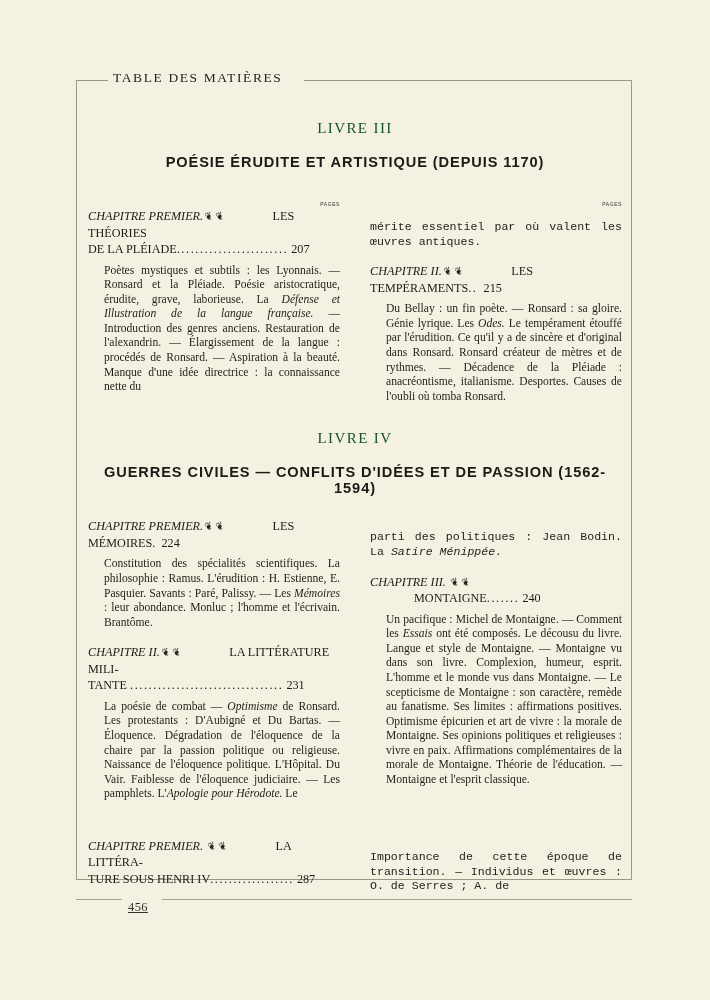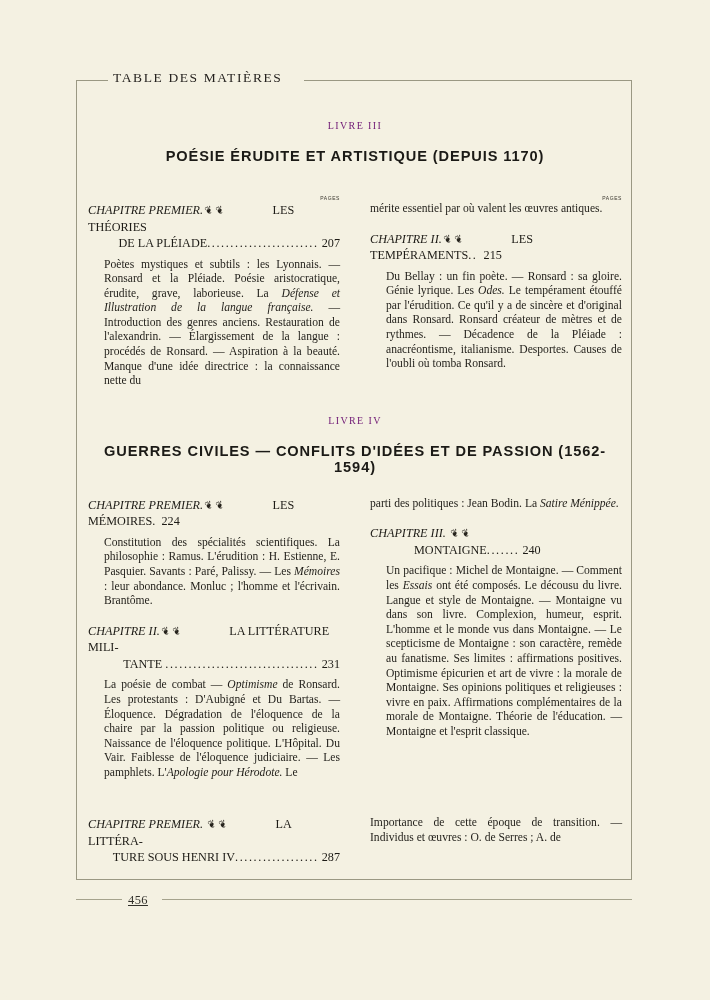--- a/index.html
+++ b/index.html
@@ -58,24 +58,24 @@
     left: 88px;
     top: 120px;
     width: 534px;
   }
 
   
   .livre-block {
     text-align: center;
   }
   .livre-label {
-    font-size: 10px;
+    font-size: 15px;
     letter-spacing: 1.4px;
     margin-bottom: 17px;
-    color: #701a75;
+    color: #14532d;
   }
   .livre-title {
     font-family: "Liberation Sans", "DejaVu Sans", sans-serif;
     font-weight: bold;
     font-size: 14.6px;
     letter-spacing: 0.9px;
     color: #1b1a16;
   }
 
   
@@ -116,23 +116,21 @@
     font-size: 11px;
     margin: 0 1px;
     color: #26231c;
   }
   .chap-title {
     font-style: normal;
     margin-left: 44px;
   }
   .chap-line2 {
     display: block;
-    margin-left: 16px;
     white-space: nowrap;
-    text-align: right;
   }
   .dots {
     letter-spacing: 1.6px;
     font-style: normal;
   }
   .pg {
     font-style: normal;
   }
 
   
@@ -140,21 +138,22 @@
     font-size: 11.6px;
     line-height: 14.6px;
     text-align: justify;
     text-justify: inter-word;
     margin: 6px 0 14px 16px;
     color: #201e19;
     hyphens: none;
   }
   .desc.nopad {
     margin-left: 0;
-    margin-top: 0;
+    margin-top: 12px;
+    font-family: Liberation Mono, monospace;
   }
   .desc i {
     font-style: italic;
   }
 
   .gap-lg { height: 30px; }
   .gap-md { height: 22px; }
   .gap-sm { height: 12px; }
 
   
@@ -177,21 +176,21 @@
     position: absolute;
     left: 46px;
     top: 0px;
     width: 40px;
     height: 20px;
     background: #f4f1e2;
   }
   .folio-num {
     position: absolute;
     left: 52px;
-    top: 3px;
+    top: 10px;
     font-size: 12.5px;
     color: #31302a;
     letter-spacing: 0.4px;
     text-decoration: underline;
   }
 </style>
 </head>
 <body>
 
 <div class="page">

